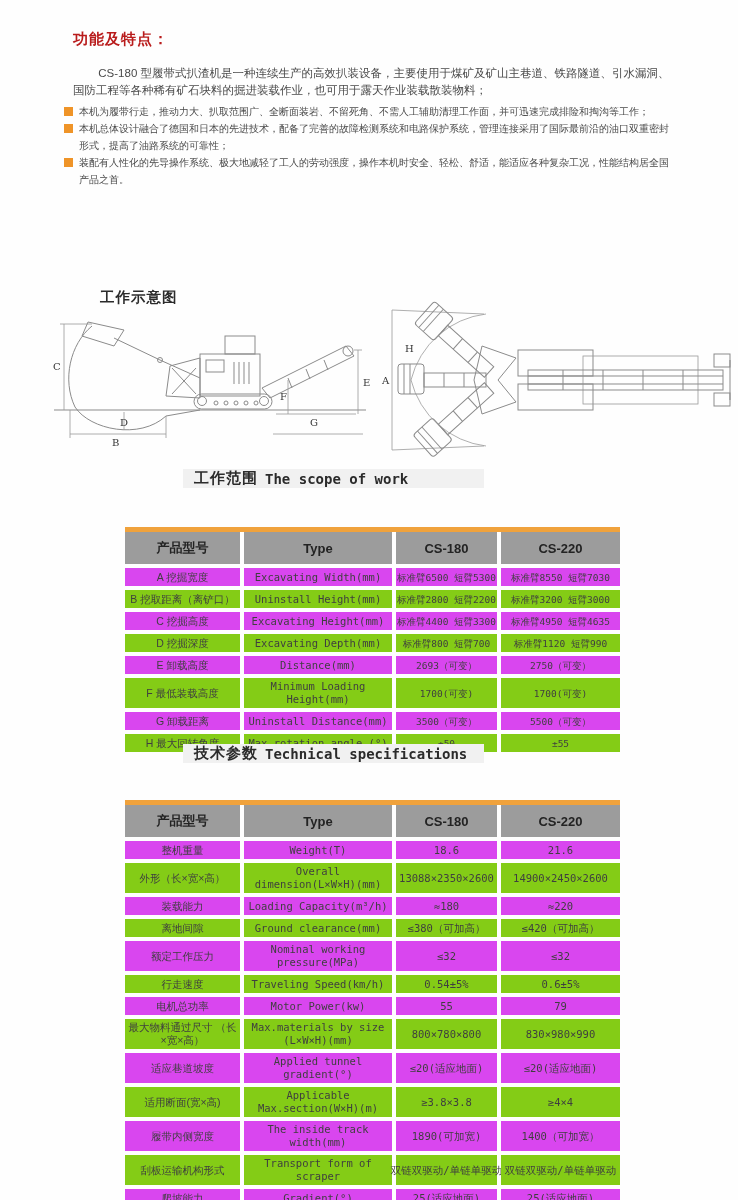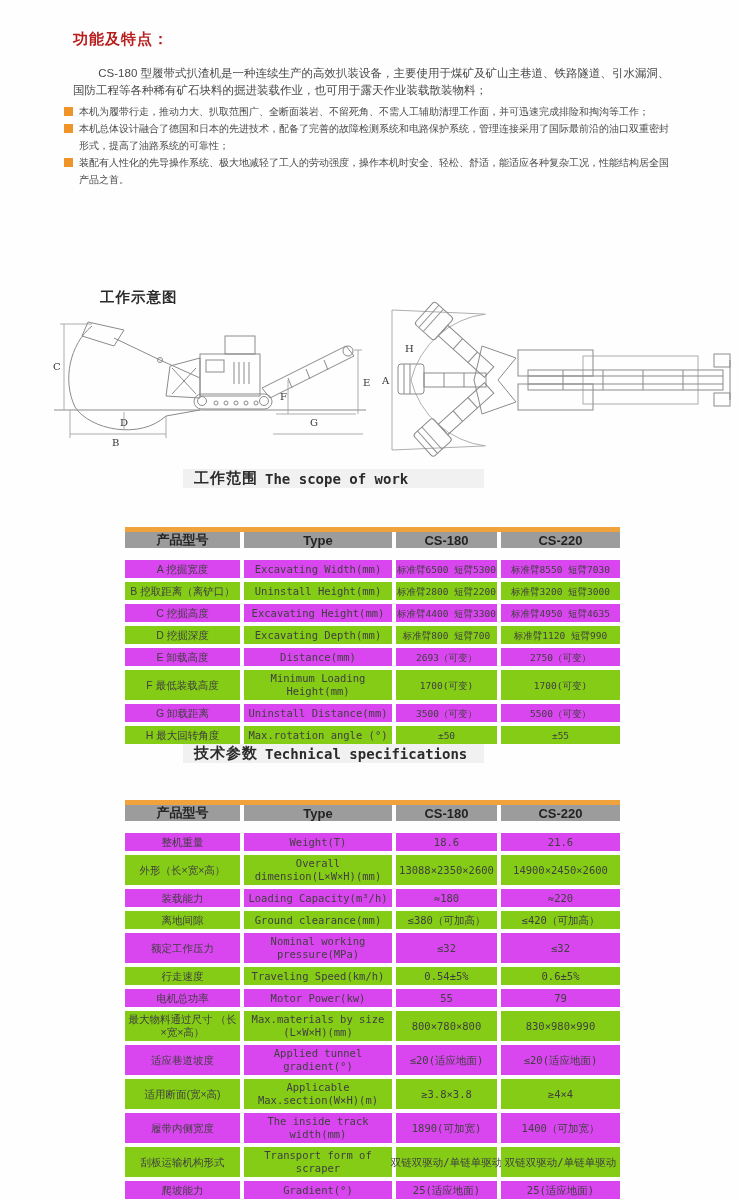--- a/index.html
+++ b/index.html
@@ -28,21 +28,21 @@
   .sec .box { width:301px; background:#f1f1f1; display:flex; align-items:center; padding-left:11px; white-space:nowrap; }
   .sec .zh { font-size:15px; font-weight:bold; color:#2b2b2b; letter-spacing:1px; }
   .sec .en { font-size:14px; font-weight:bold; color:#2b2b2b; font-family:"DejaVu Sans Mono", monospace; margin-left:7px; }
 
   
   .tbl { position:absolute; left:125px; width:495px; }
   .tbl .orange { height:5px; background:#f0a23c; }
   .row { display:flex; gap:4px; margin-bottom:4px; }
   .cell { display:flex; align-items:center; justify-content:center; text-align:center; }
   .c1 { width:115px; } .c2 { width:148px; } .c3 { width:101px; } .c4 { width:119px; }
-  .head { height:16px; margin-bottom:12px; }
+  .head { height:32px; margin-bottom:4px; }
   .head .cell { background:#9c9c9c; font-weight:bold; font-size:13px; color:#232323; }
   .rows .row { min-height:18px; }
   .rows .cell { font-size:10.5px; line-height:13px; color:#3f3f3f; padding:2px 1px; }
   .rows .row.light .cell { background:#d946ef; }
   .rows .row.dark  .cell { background:#84cc16; }
   .rows .cell.c2, .rows .cell.c3, .rows .cell.c4 { font-family:"DejaVu Sans Mono", monospace; }
   .rows .cell.c3, .rows .cell.c4 { white-space:nowrap; overflow:visible; }
   .t1 .rows .cell.c3, .t1 .rows .cell.c4 { font-size:9.5px; }
 </style>
 </head>

